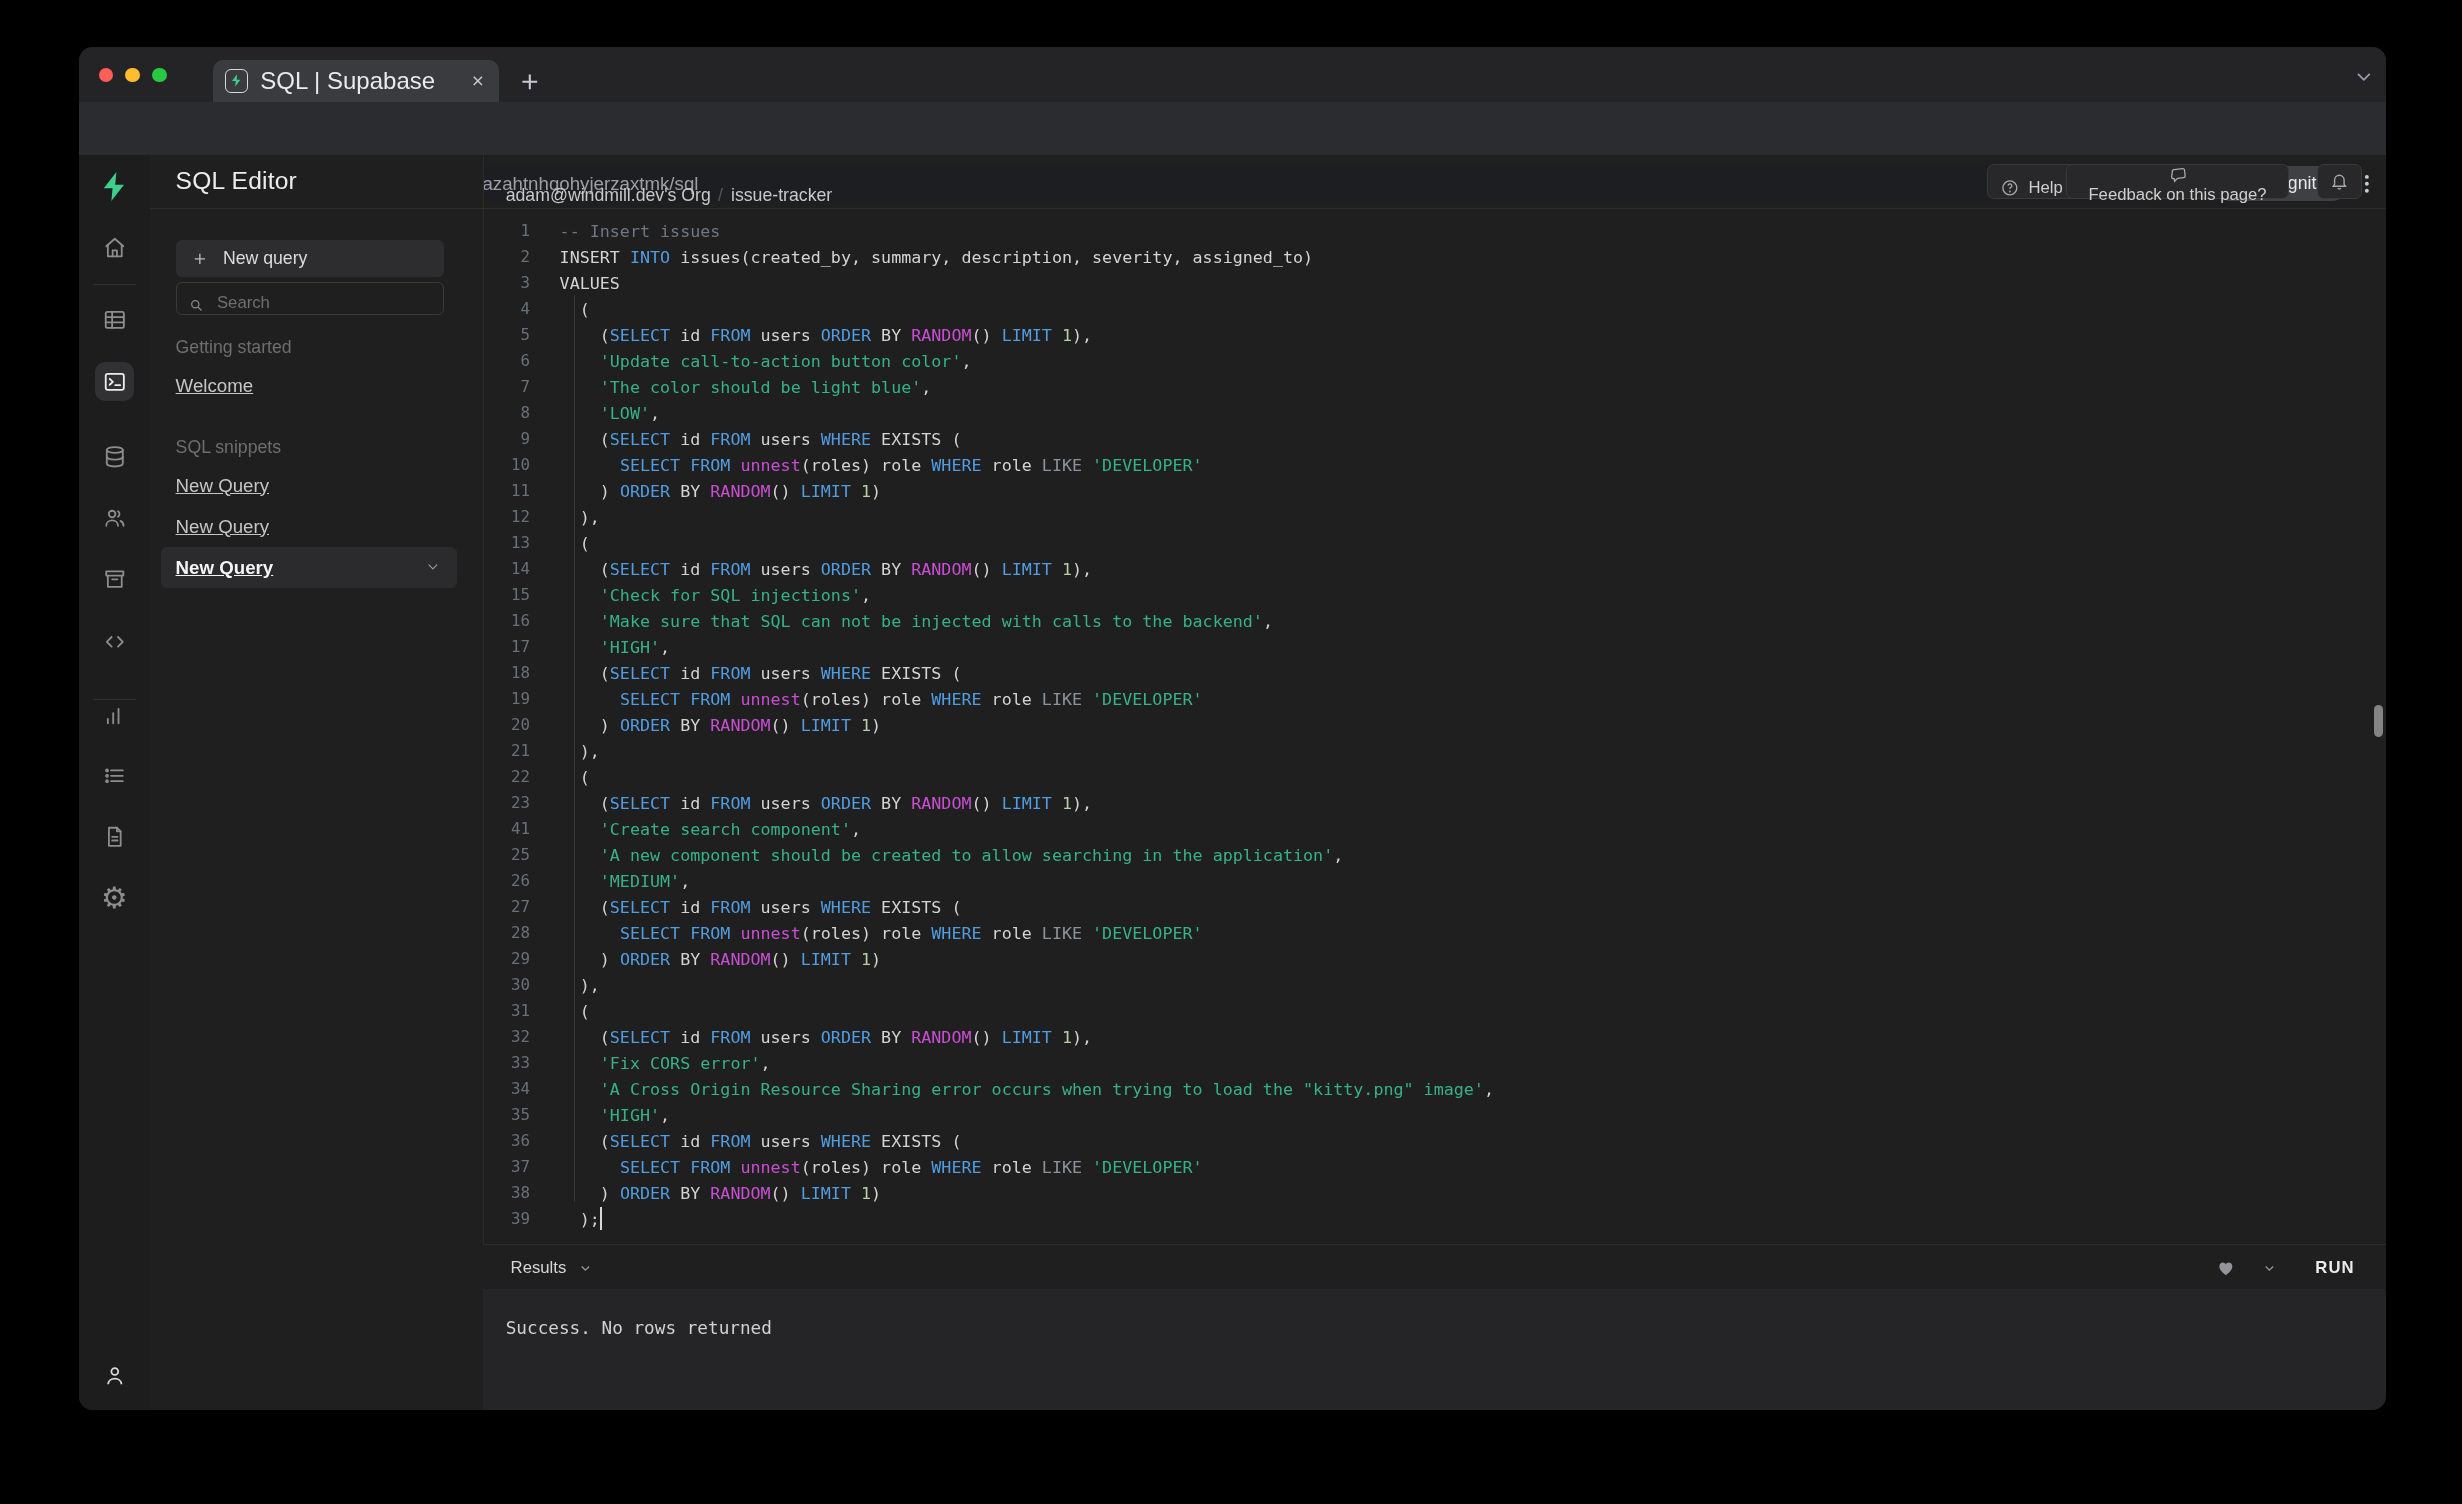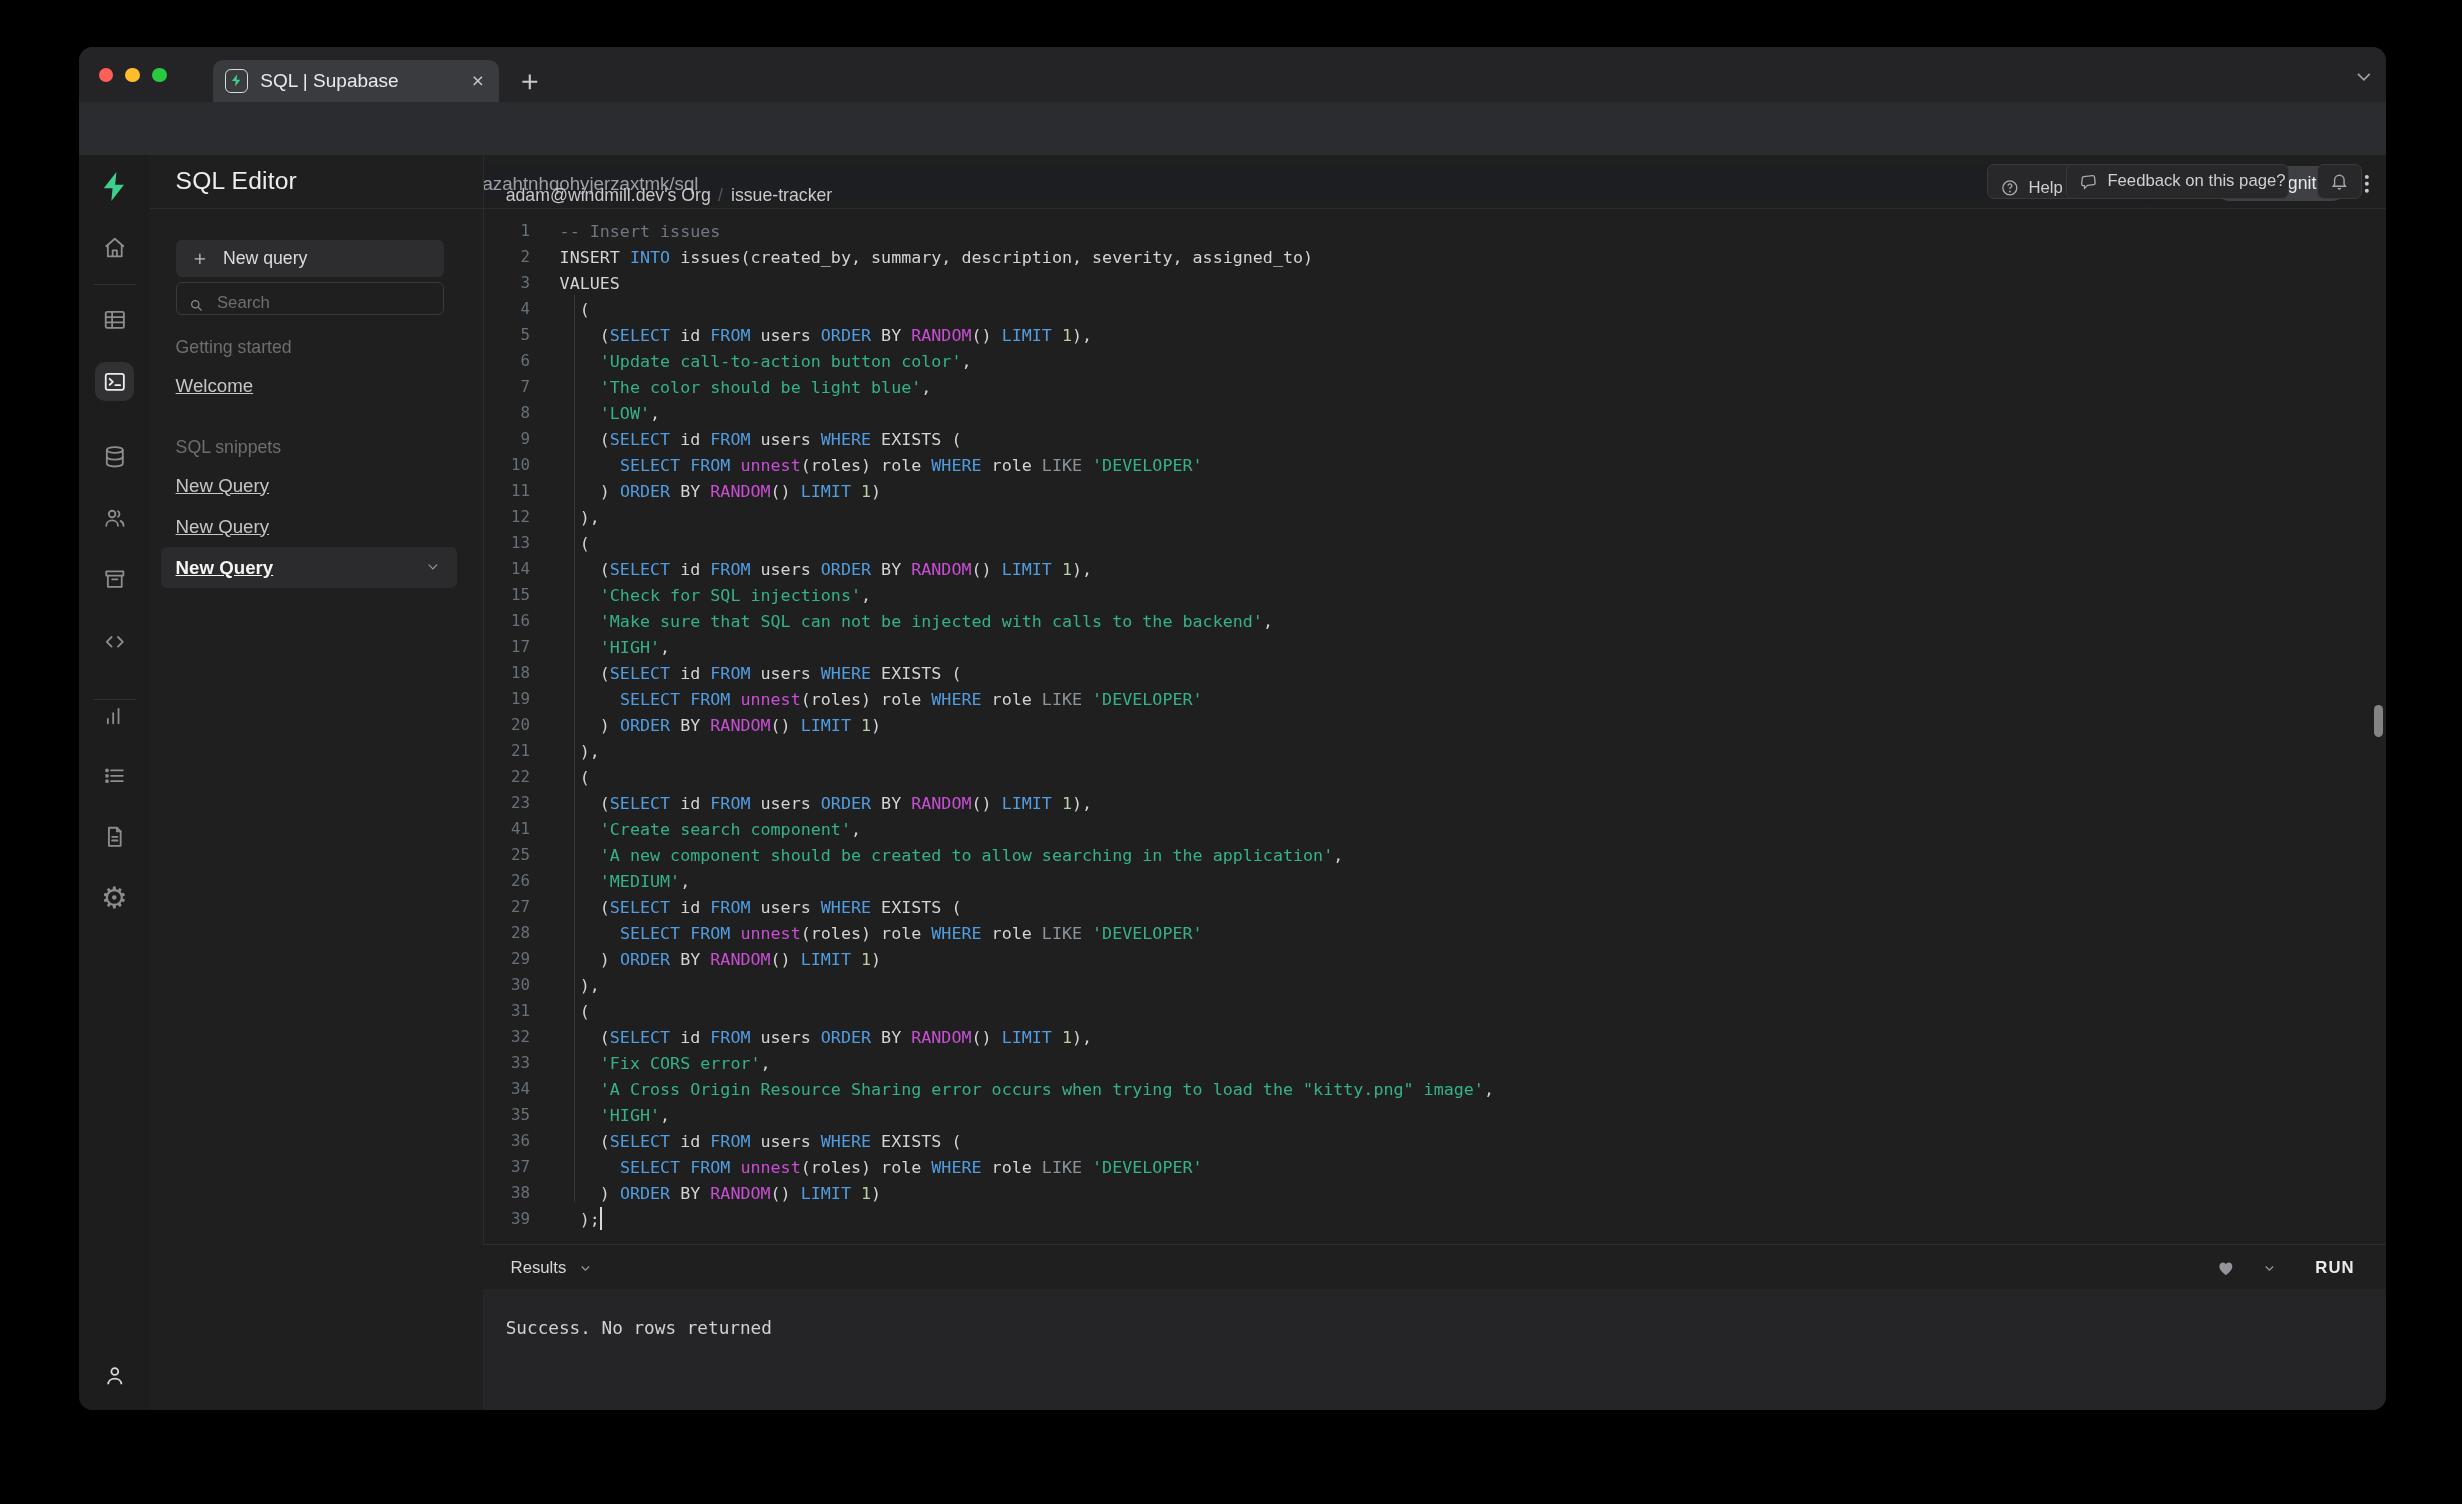--- a/index.html
+++ b/index.html
@@ -9,21 +9,21 @@
           background:#1f1f1f;overflow:hidden;box-shadow:0 23.6px 79px rgba(0,0,0,.7);}
 
   
   .tabstrip{position:absolute;left:0;top:0;width:100%;height:55px;background:#242427;}
   .tl{position:absolute;top:20.7px;width:14.8px;height:14.8px;border-radius:50%;}
   .tl.r{left:19.7px;background:#ff5f57}.tl.y{left:46px;background:#febc2e}.tl.g{left:73px;background:#28c840}
   .tab{position:absolute;left:134px;top:12.8px;width:286px;height:42px;background:#3a3b3e;
        border-radius:9.9px 9.9px 0 0;display:flex;align-items:center;}
   .favicon{margin-left:11.8px;width:21.7px;height:21.7px;border:1.5px solid #d7dadf;border-radius:5.9px;
            display:flex;align-items:center;justify-content:center;flex:none;}
-  .tab-title{margin-left:11.8px;font-size:19px;color:#e8eaed;white-space:nowrap;overflow:hidden;flex:1;}
+  .tab-title{margin-left:11.8px;font-size:24px;color:#e8eaed;white-space:nowrap;overflow:hidden;flex:1;}
   .tab-close{margin-right:11.8px;color:#c7cad0;flex:none;width:19.7px;height:19.7px;}
   .newtab{position:absolute;left:436px;top:19.7px;width:29.6px;height:29.6px;color:#c7cad0;}
   .tabsearch{position:absolute;right:13.8px;top:23.6px;color:#9aa0a6;}
 
   
   .toolbar{position:absolute;left:0;top:55px;width:100%;height:53px;background:#2b2c2f;}
   .navbtn{position:absolute;top:68px;width:27.6px;height:27.6px;color:#c7cad0;}
   .navbtn.dim{color:#66696e;}
   .omnibox{position:absolute;left:140px;top:63px;width:1946px;height:37px;border-radius:18.7px;background:#1d1e21;}
   .lock{position:absolute;left:156px;top:73px;color:#9aa0a6;}
@@ -73,21 +73,21 @@
              position:relative;text-decoration:underline;}
   .side-item.active{background:#2b2b2d;color:#f5f5f5;font-weight:bold;}
   .side-item .chev{position:absolute;right:15.8px;top:12.8px;color:#9a9a9c;}
 
   .main-header{position:absolute;left:404px;top:108px;right:0;height:53px;border-bottom:1px solid #2b2b2b;}
   .crumb{position:absolute;top:14px;height:53px;line-height:53px;font-size:17.7px;color:#c9c9c9;white-space:nowrap;}
   .crumb.org{left:22.7px;} .crumb.sep{left:235px;color:#555;} .crumb.proj{left:248px;}
   .hbtn{position:absolute;top:8.9px;height:35px;background:#28282a;border:1px solid #3a3a3a;border-radius:6.9px;
         display:flex;align-items:center;color:#cfcfcf;font-size:16.7px;box-sizing:border-box;}
   .hbtn .ic{display:flex;margin:0 8.9px 0 11.8px;color:#a9a9ab;}
-  .hbtn.help{left:1504px;width:116px;align-items:flex-end;} .hbtn.feedback{left:1583px;width:223px;}
+  .hbtn.help{left:1504px;width:116px;align-items:flex-end;} .hbtn.feedback{left:1583px;width:223px;flex-direction:column;}
   .hbtn.bell{left:1834px;width:45px;justify-content:center;} .hbtn.bell .ic{margin:0;}
 
   
   .code-area{position:absolute;left:404px;top:162px;right:0;bottom:166px;overflow:hidden;
              font-family:"DejaVu Sans Mono",monospace;font-size:16.7px;padding-top:8.9px;box-sizing:border-box;}
   .code-line{position:relative;height:26px;line-height:26px;white-space:pre;}
   .ln{display:inline-block;width:47px;text-align:right;color:#68707a;font-size:15.8px;vertical-align:top;}
   .lt{display:inline-block;margin-left:29.6px;}
   .tk.c{color:#6f7780}.tk.k{color:#519de2}.tk.w{color:#d4d4d4}.tk.f{color:#c94ed4}
   .tk.s{color:#35b388}.tk.o{color:#8b949c}.tk.num{color:#b8cfa8}

